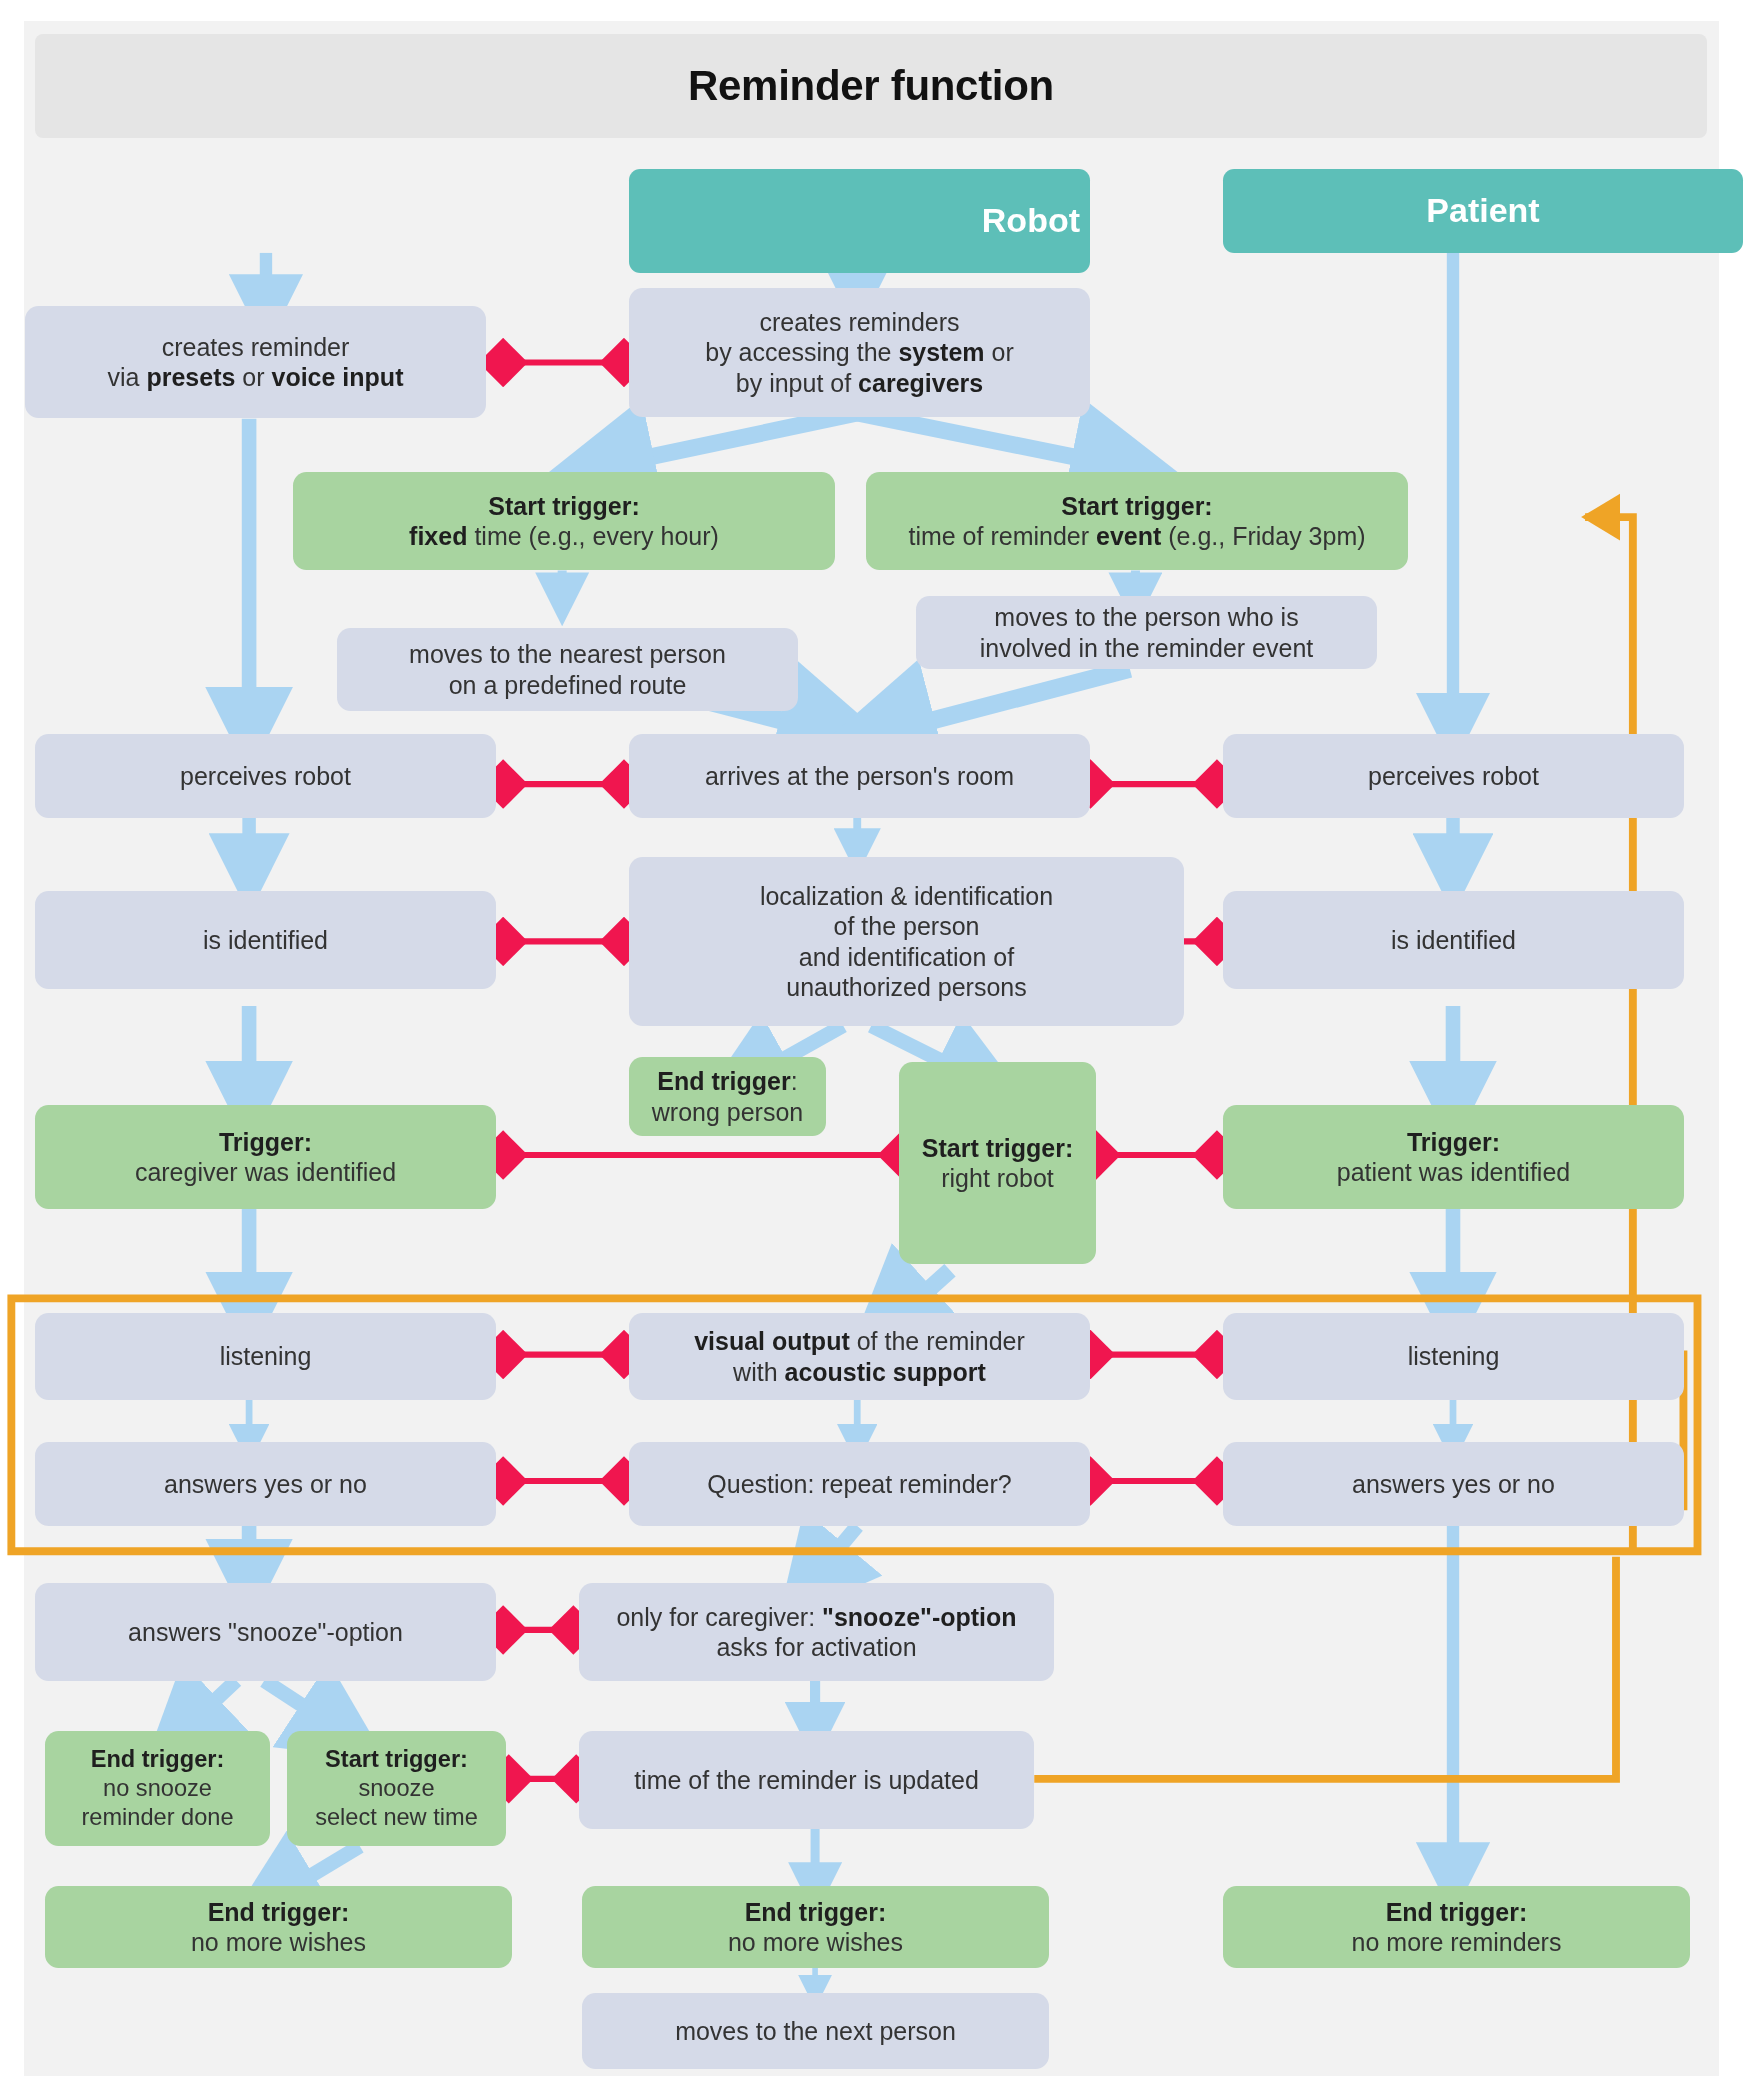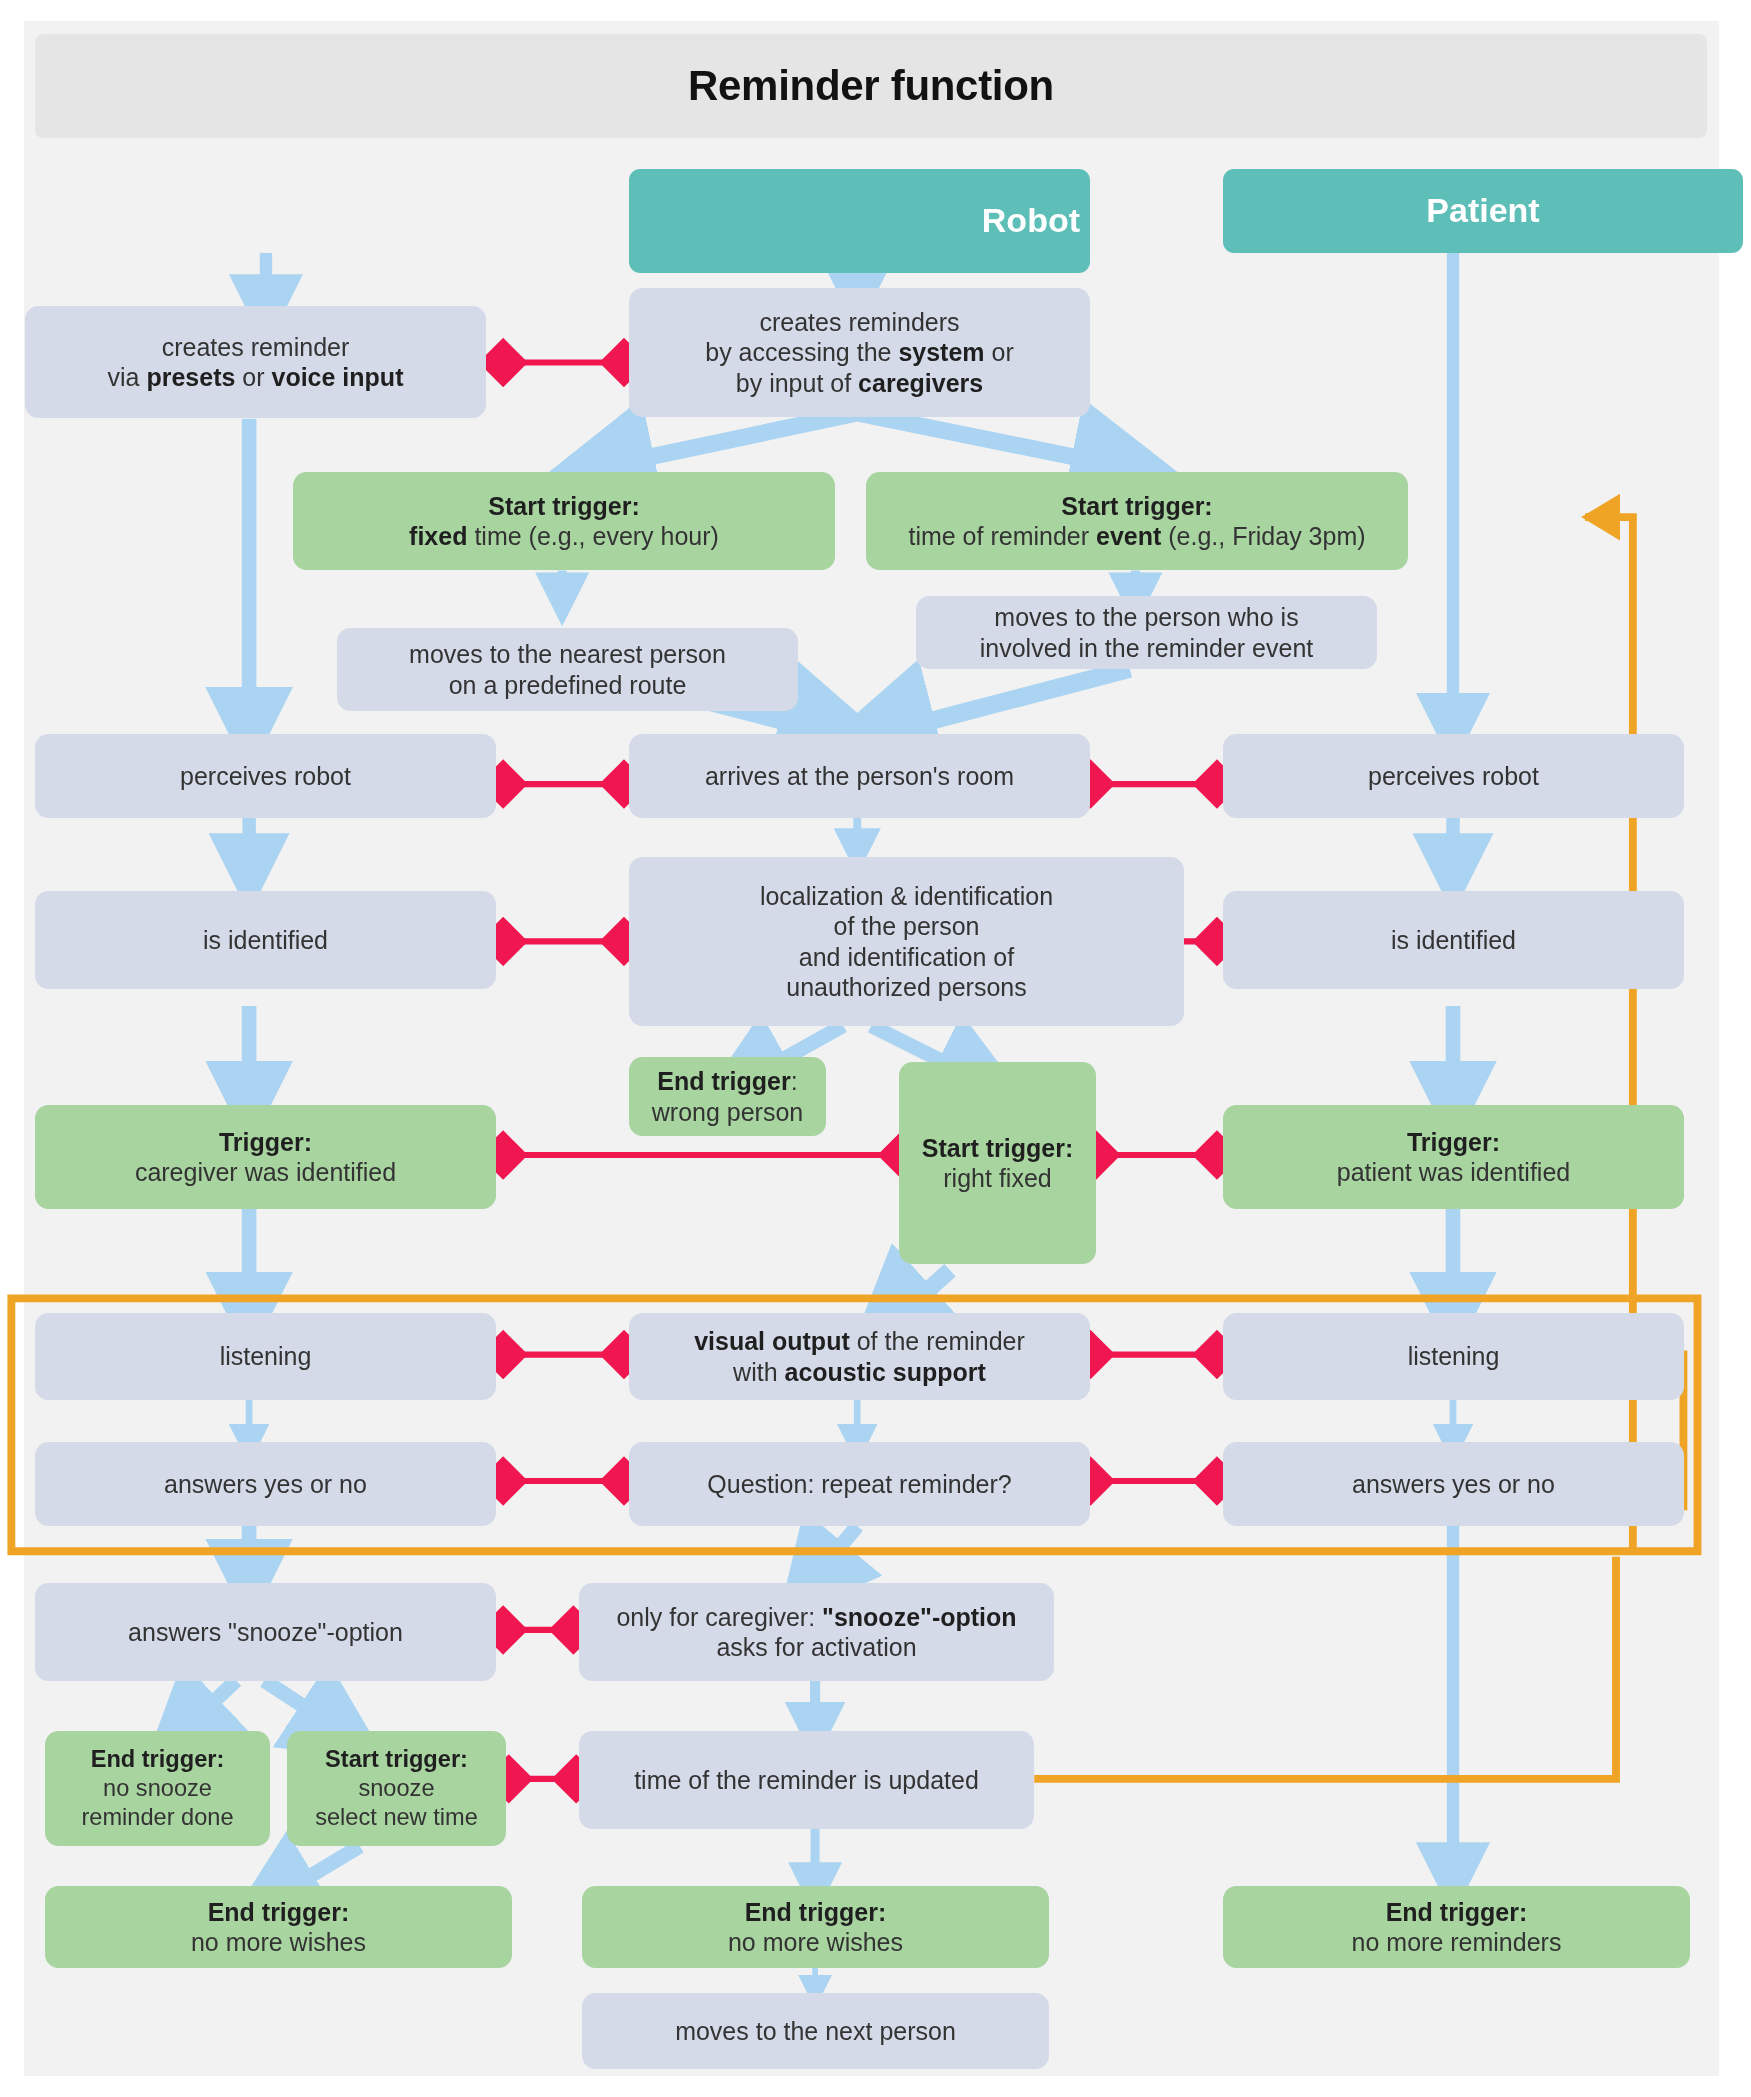--- a/index.html
+++ b/index.html
@@ -216,21 +216,21 @@
 
   <div class="box trig" style="left:629px;top:1057px;width:197px;height:79px;">
     <div>
         <span class="ln"><b>End trigger</b>:</span>
         <span class="ln">wrong person</span>
       </div>
   </div>
   <div class="box trig" style="left:899px;top:1062px;width:197px;height:202px;">
     <div>
         <span class="ln"><b>Start trigger:</b></span>
-        <span class="ln">right fixed</span>
+        <span class="ln">right robot</span>
       </div>
   </div>
   <div class="box trig" style="left:35px;top:1105px;width:461px;height:104px;">
     <div>
         <span class="ln"><b>Trigger:</b></span>
         <span class="ln">caregiver was identified</span>
       </div>
   </div>
   <div class="box trig" style="left:1223px;top:1105px;width:461px;height:104px;">
     <div>

